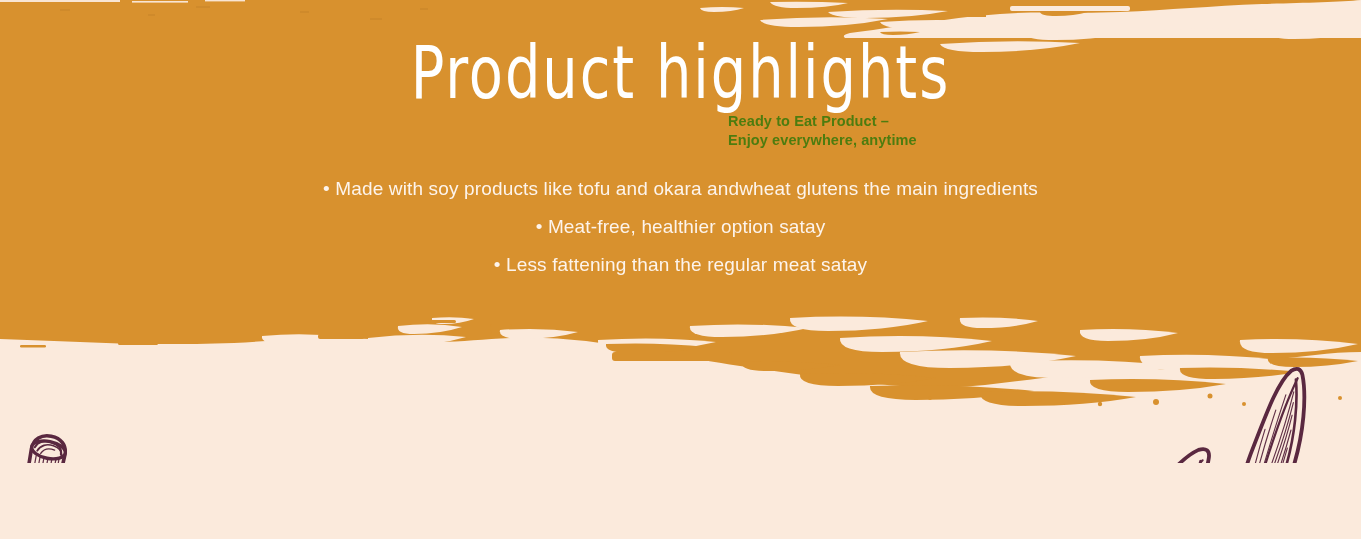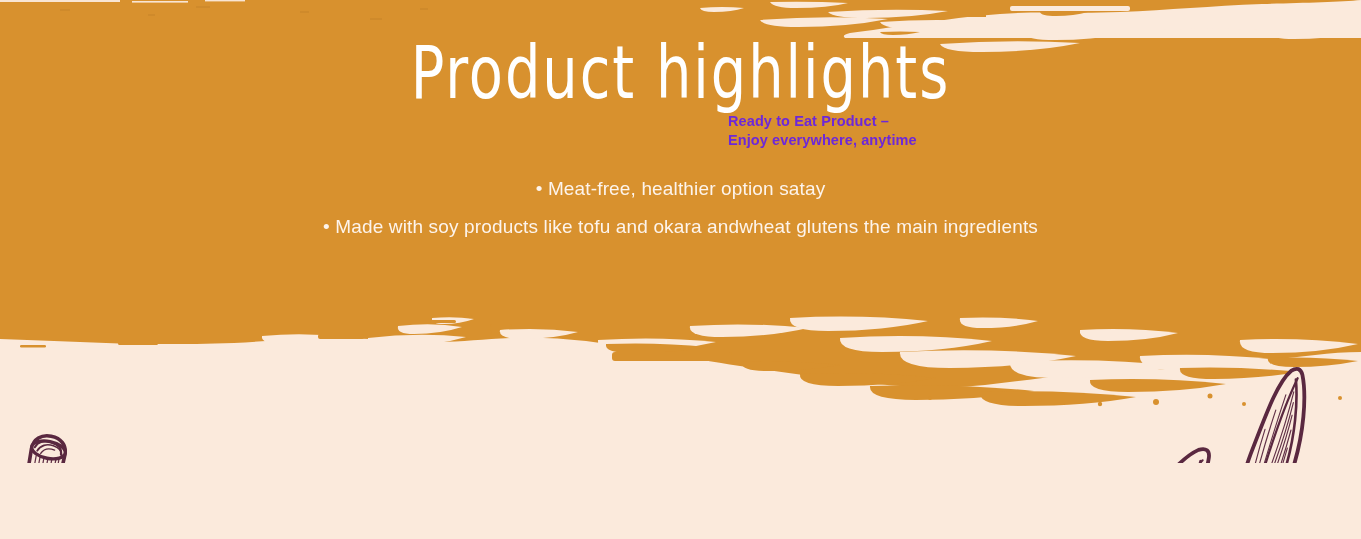--- a/index.html
+++ b/index.html
@@ -47,21 +47,21 @@
   .title .t-inner {
     display: inline-block;
     font-stretch: condensed;
   }
 
   
   .subtitle {
     position: absolute;
     left: 728px;
     top: 112px;
-    color: #6d28d9;
+    color: #4d7c0f;
     font-size: 14.5px;
     font-weight: 700;
     line-height: 18.5px;
     letter-spacing: 0.1px;
     white-space: pre-line;
     text-align: left;
   }
 
   
   .bullets {
@@ -356,17 +356,18 @@
   </svg>
 
   <div class="title">
     <span class="t-inner">Product  highlights</span>
   </div>
 
   <div class="subtitle">Ready to Eat Product –
 Enjoy everywhere, anytime</div>
 
   <div class="bullets">
+    <p class="bullet b2">• Made with soy products like tofu and okara andwheat glutens the main ingredients</p>
     <p class="bullet b1">• Meat-free, healthier option satay</p>
-    <p class="bullet b2">• Made with soy products like tofu and okara andwheat glutens the main ingredients</p>
+    <p class="bullet b3">• Less fattening than the regular meat satay</p>
   </div>
 
 </div>
 
 </body></html>

